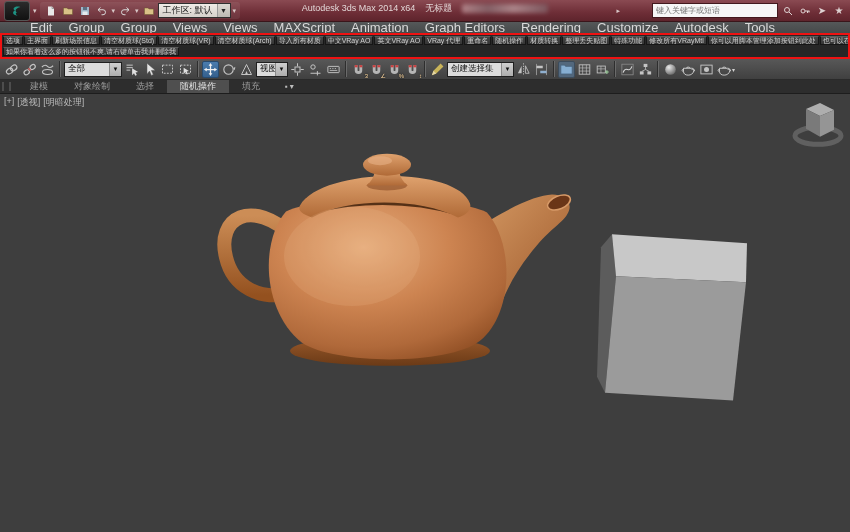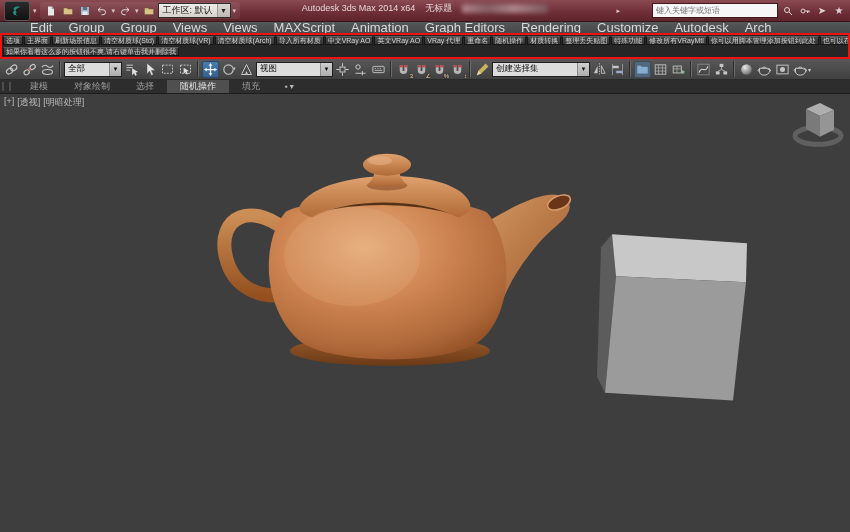--- a/index.html
+++ b/index.html
@@ -297,21 +297,21 @@
       <span class="mitem">Group</span>
       <span class="mitem">Group</span>
       <span class="mitem">Views</span>
       <span class="mitem">Views</span>
       <span class="mitem">MAXScript</span>
       <span class="mitem">Animation</span>
       <span class="mitem">Graph Editors</span>
       <span class="mitem">Rendering</span>
       <span class="mitem">Customize</span>
       <span class="mitem">Autodesk</span>
-      <span class="mitem">Arch</span>
+      <span class="mitem">Tools</span>
     </div>
 
   <div class="script-box">
     <div class="srow">
 
     <span class="sbtn">选项</span>
         <span class="sbtn">主界面</span>
         <span class="sbtn">刷新场景信息</span>
         <span class="sbtn">清空材质球(Std)</span>
         <span class="sbtn">清空材质球(VR)</span>
@@ -385,21 +385,21 @@
     <span class="icon">
         <svg viewBox="0 0 24 24">
           <use href="#i-rotate"></use>
         </svg>
       </span>
     <span class="icon">
         <svg viewBox="0 0 24 24">
           <use href="#i-scale"></use>
         </svg>
       </span>
-    <span class="tcombo" style="width:77px">
+    <span class="tcombo" style="width:32px">
       <span class="ctext" style="flex:1">视图</span>
       <span class="carr">▼</span>
     </span>
     <span class="icon">
         <svg viewBox="0 0 24 24">
           <use href="#i-pivot"></use>
         </svg>
       </span>
     <span class="icon">
         <svg viewBox="0 0 24 24">
@@ -435,21 +435,21 @@
           <use href="#i-magnet"></use>
         </svg>
         <i class="tag">↕</i>
       </span>
     <span class="sep"></span>
     <span class="icon">
         <svg viewBox="0 0 24 24">
           <use href="#i-pencil"></use>
         </svg>
       </span>
-    <span class="tcombo" style="width:98px">
+    <span class="tcombo" style="width:67px">
       <span class="ctext" style="flex:1">创建选择集</span>
       <span class="carr">▼</span>
     </span>
     <span class="icon">
         <svg viewBox="0 0 24 24">
           <use href="#i-mirror"></use>
         </svg>
       </span>
     <span class="icon">
         <svg viewBox="0 0 24 24">

